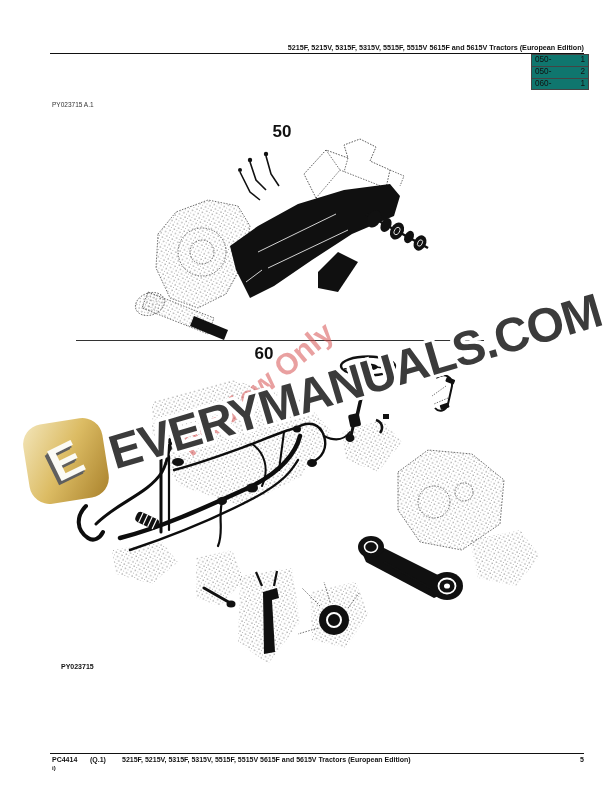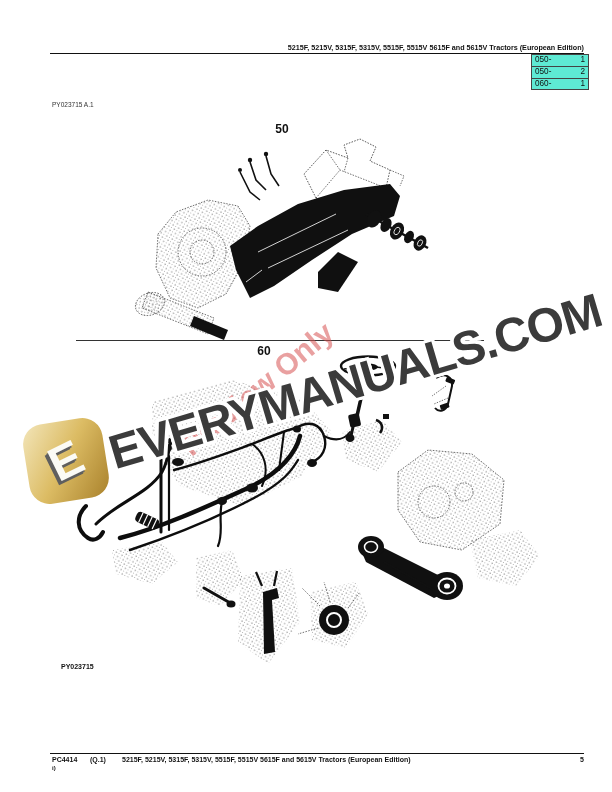--- a/index.html
+++ b/index.html
@@ -5,27 +5,27 @@
   html,body{margin:0;padding:0;background:#888;}
   .page{
     position:relative;width:612px;height:792px;margin:0 auto;background:#fff;
     font-family:"Liberation Sans", sans-serif;color:#111;overflow:hidden;
   }
   .abs{position:absolute;}
   
   .hdr-title{top:43px;right:28px;font-size:7.2px;font-weight:bold;white-space:nowrap;}
   .hdr-rule{top:52.5px;left:50px;width:534px;height:1.2px;background:#111;}
   .index-block{top:56px;left:52px;font-size:7.2px;font-weight:bold;line-height:7.6px;white-space:nowrap;}
-  .ref-table{top:54px;left:531px;width:56px;border:1px solid #444;background:#5eead4;font-size:8.2px;}
+  .ref-table{top:54px;left:531px;width:56px;border:1px solid #444;background:#0f766e;font-size:8.2px;}
   .ref-row{display:flex;justify-content:space-between;height:10.8px;line-height:10.8px;
            padding:0 3px;border-bottom:1px solid #444;}
   .ref-row:last-child{border-bottom:none;}
   .fig-ref-top{top:101px;left:52px;font-size:6.5px;color:#333;}
   
-  .sec-label{width:40px;text-align:center;font-size:12px;font-weight:bold;z-index:2;}
+  .sec-label{width:40px;text-align:center;font-size:17px;font-weight:bold;z-index:2;}
   .sec-50{top:122px;left:262px;}
   .sec-60{top:344px;left:244px;}
   .divider{top:340px;left:76px;width:408px;height:1px;background:#333;z-index:1;}
   .fig-ref-bottom{top:663px;left:61px;font-size:7px;font-weight:bold;z-index:2;}
   
   .ftr-rule{top:752.5px;left:50px;width:534px;height:1.5px;background:#111;}
   .ftr{top:756px;font-size:7px;font-weight:bold;white-space:nowrap;}
   .ftr-code{left:52px;}
   .ftr-rev{left:90px;}
   .ftr-title{left:122px;}

